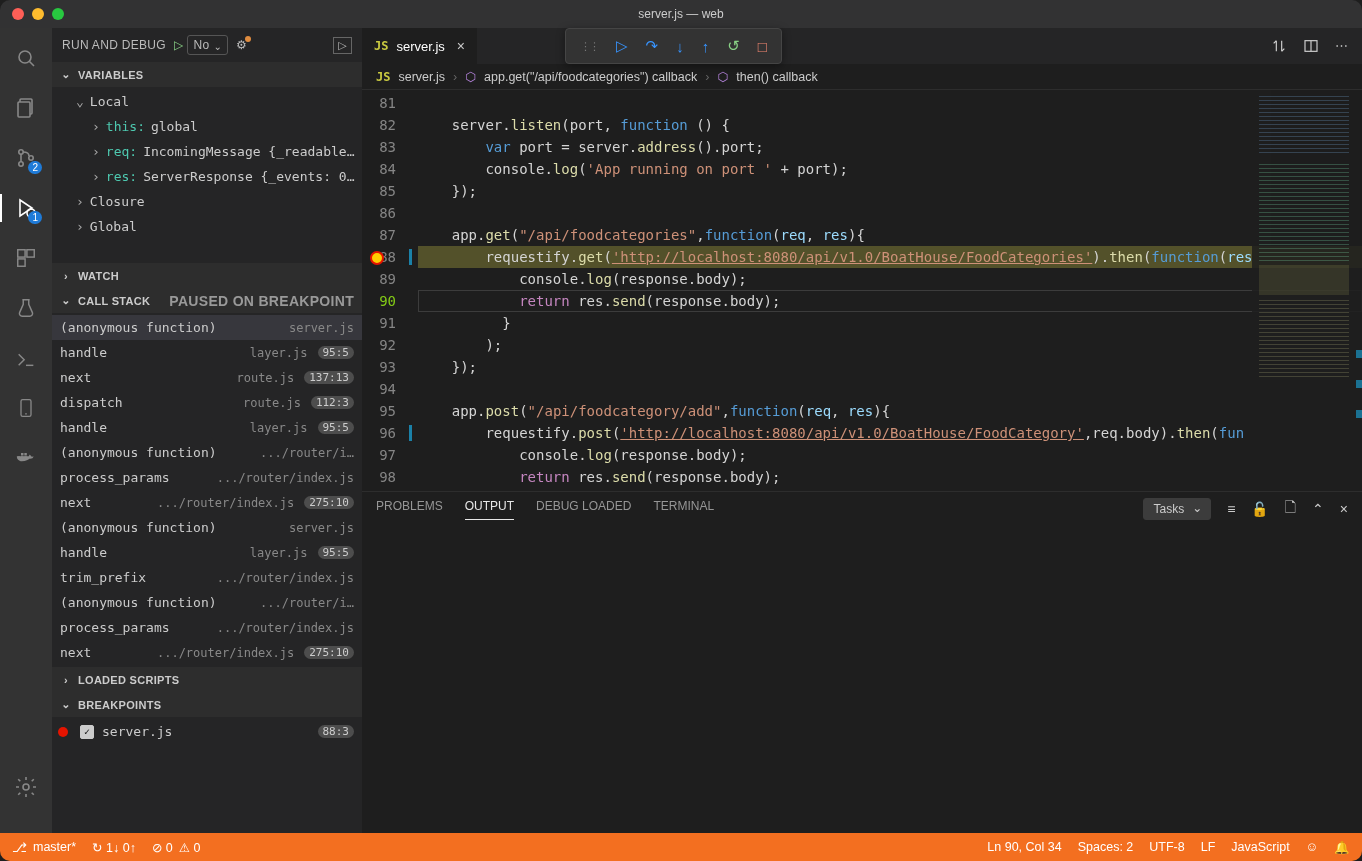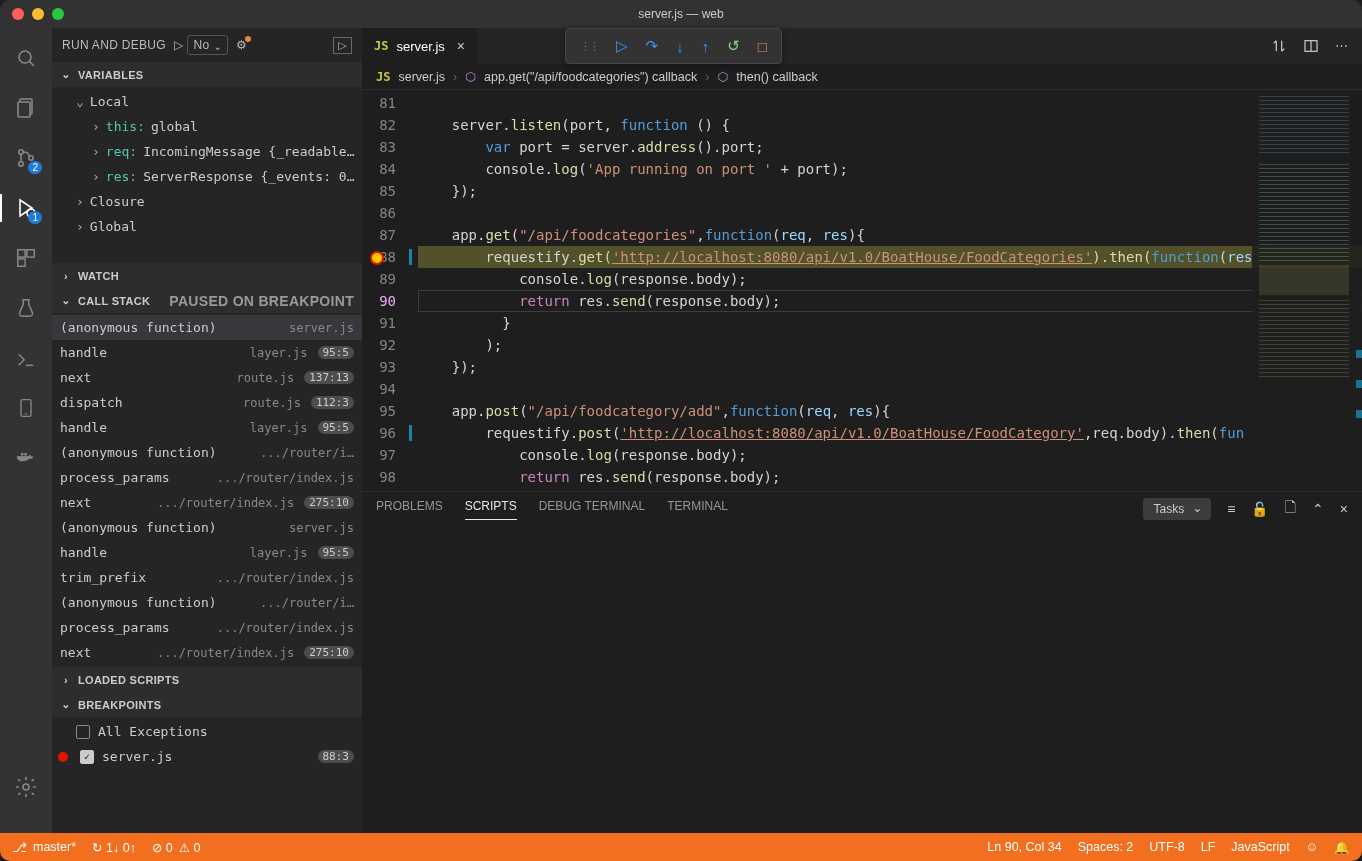--- a/index.html
+++ b/index.html
@@ -58,21 +58,21 @@
 .bc-sep { color:#666; }
 
 .dbgtb { position:absolute; left:565px; top:28px; height:36px; background:#333; border:1px solid #454545; border-radius:4px; display:flex; align-items:center; gap:18px; padding:0 14px; box-shadow:0 2px 8px rgba(0,0,0,.4); }
 .dbgtb .grip{color:#777;font-size:11px;letter-spacing:-2px;}
 .dbg-ic{ font-size:15px; cursor:pointer;}
 .c-blue{color:#3794ff;} .c-green{color:#89d185;} .c-red{color:#f48771;}
 
 .editor-body { flex:1; display:flex; position:relative; font-family:"SF Mono",Menlo,monospace; font-size:14px; line-height:22px; overflow:hidden; }
 .gutter { width:56px; text-align:right; color:#858585; padding-top:2px; }
 .gutter div { padding-right:22px; position:relative; height:22px;}
-.gutter .current { color:#f0abfc; }
+.gutter .current { color:#84cc16; }
 .gutter .bp::before { content:""; position:absolute; left:8px; top:5px; width:10px; height:10px; background:#ffcc00; border:2px solid #e51400; border-radius:50%;}
 .gutter .mod::after { content:""; position:absolute; right:6px; top:3px; width:3px; height:16px; background:#1b81a8;}
 .code { flex:1; white-space:pre; color:#d4d4d4; position:relative; padding-top:2px;}
 .code div { height:22px; }
 .hl-line { background:#53512a; }
 .cur-line { outline:1px solid #3c3c3c; outline-offset:-1px;}
 .t-k{color:#569cd6;} .t-fn{color:#dcdcaa;} .t-s{color:#ce9178;} .t-lnk{color:#ce9178; text-decoration:underline;} .t-p{color:#9cdcfe;} .t-kw2{color:#c586c0;}
 .minimap { position:absolute; right:0; top:0; width:110px; height:100%; background:linear-gradient(#1e1e1e,#1e1e1e); opacity:.85; border-left:1px solid #1e1e1e;}
 .minimap .mm-blk{ position:absolute; left:6px; width:90px; }
 
@@ -320,24 +320,20 @@
     <div class="section-hdr">
         <span class="chev">›</span>
         <span>LOADED SCRIPTS</span>
       </div>
 
     <div class="section-hdr">
         <span class="chev">⌄</span>
         <span>BREAKPOINTS</span>
       </div>
     <div class="tree mono">
-      <div class="bp-row">
-          <span class="chk"></span>
-          <span>All Exceptions</span>
-        </div>
       <div class="bp-row">
           <span class="bp-dot"></span>
           <span class="chk on">✓</span>
           <span>server.js</span>
           <span class="pos" style="margin-left:auto">88:3</span>
         </div>
     </div>
   </div>
 
   <div class="editorwrap">
@@ -404,22 +400,22 @@
         <div class="mm-blk" style="top:210px;height:80px;background:linear-gradient(#4a4a3a 1px,transparent 1px) 0 0/100% 4px"></div>
         <div style="position:absolute;right:0;top:260px;width:6px;height:8px;background:#1b81a8"></div>
         <div style="position:absolute;right:0;top:290px;width:6px;height:8px;background:#1b81a8"></div>
         <div style="position:absolute;right:0;top:320px;width:6px;height:8px;background:#1b81a8"></div>
       </div>
     </div>
 
     <div class="panel">
       <div class="panel-tabs">
         <span class="ptab">PROBLEMS</span>
-        <span class="ptab active">SCRIPTS</span>
-        <span class="ptab">DEBUG TERMINAL</span>
+        <span class="ptab active">OUTPUT</span>
+        <span class="ptab">DEBUG LOADED</span>
         <span class="ptab">TERMINAL</span>
         <div class="rgrp">
           <div class="sel"><span>Tasks</span></div>
           <span class="pic">≡</span>
           <span class="pic">🔓</span>
           <span class="pic">🗋</span>
           <span class="pic">⌃</span>
           <span class="pic">×</span>
         </div>
       </div>

